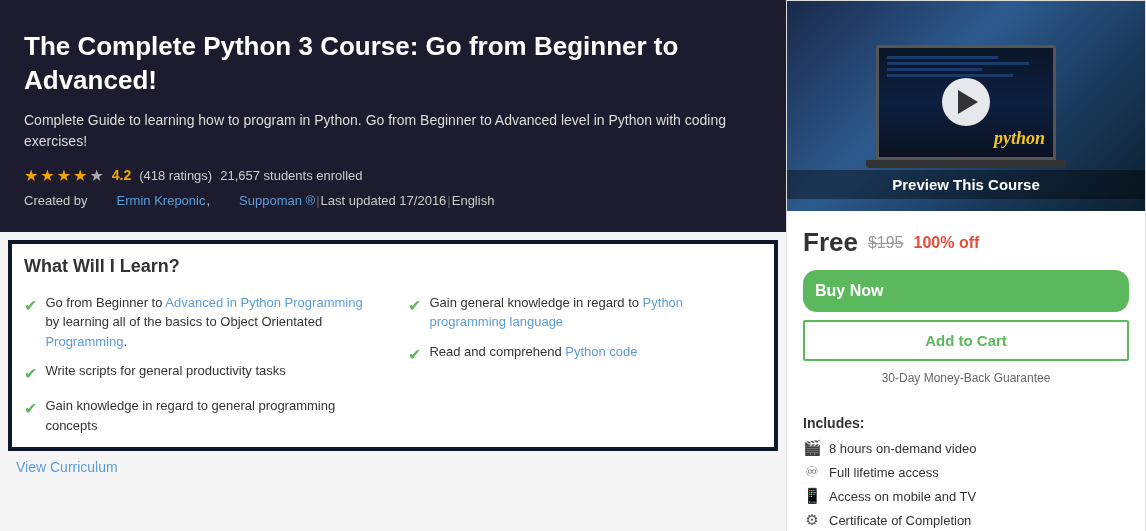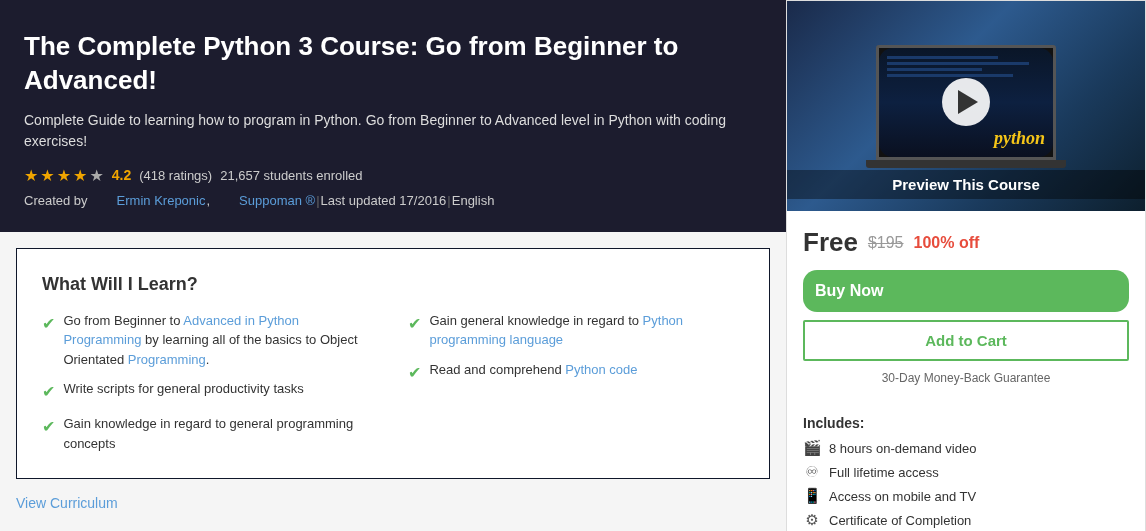--- a/index.html
+++ b/index.html
@@ -18,21 +18,21 @@
     .stars { display: flex; gap: 2px; }
     .star { color: #f0a500; font-size: 16px; }
     .rating-num { color: #f0a500; font-weight: bold; font-size: 14px; }
     .rating-count { color: #ccc; font-size: 13px; }
     .enrolled { color: #ccc; font-size: 13px; }
     .hero-meta { display: flex; align-items: center; gap: 1px; font-size: 13px; color: #ccc; }
     .hero-meta a { color: #5b9dd9; text-decoration: none; padding-left: 28px; }
     .hero-meta-divider { color: #666; }
 
     
-    .learn-section { background: #fff; border: 1px solid #0f172a; margin: 16px; padding: 25px; }
+    .learn-section { background: #fff; border: 4px solid #0f172a; margin: 8px; padding: 12px; }
     .learn-title { font-size: 18px; font-weight: bold; margin-bottom: 16px; color: #333; }
     .learn-grid { display: grid; grid-template-columns: 1fr 1fr; gap: 10px 30px; }
     .learn-item { display: flex; align-items: flex-start; gap: 8px; font-size: 13px; line-height: 1.5; }
     .check-icon { color: #5cb85c; font-size: 16px; margin-top: 1px; flex-shrink: 0; }
     .learn-item-text { color: #333; }
     .learn-item-text a { color: #5b9dd9; text-decoration: none; }
 
     .view-curriculum { color: #5b9dd9; font-size: 14px; text-decoration: none; display: inline-block; margin: 0 16px 16px 16px; cursor: pointer; }
 
     
@@ -136,21 +136,21 @@
     <a href="#" class="view-curriculum">View Curriculum</a>
   </div>
 
   <div class="sidebar">
 
     <div class="video-preview">
 
       <div style="position:relative; width:200px; height:140px; display:flex; flex-direction:column; align-items:center; justify-content:center;">
         <div style="width:180px; height:115px; background:#111; border:3px solid #555; border-radius:3px 3px 0 0; display:flex; align-items:center; justify-content:center; position:relative; overflow:hidden;">
 
-          <div style="position:absolute; top:0; left:0; right:0; height:100%; background: linear-gradient(180deg, #0a1628 0%, #0d2040 50%, #0a1020 100%); display:flex; align-items:center; justify-content:center;border-radius:14px;">
+          <div style="position:absolute; top:0; left:0; right:0; height:100%; background: linear-gradient(180deg, #0a1628 0%, #0d2040 50%, #0a1020 100%); display:flex; align-items:center; justify-content:center;">
 
             <div style="position:absolute; top:8px; left:8px; right:8px;">
               <div style="height:3px; background:#1a3a6a; margin-bottom:3px; width:70%;"></div>
               <div style="height:3px; background:#1a3a6a; margin-bottom:3px; width:90%;"></div>
               <div style="height:3px; background:#1a3a6a; margin-bottom:3px; width:60%;"></div>
               <div style="height:3px; background:#1a3a6a; margin-bottom:3px; width:80%;"></div>
             </div>
 
             <div style="position:absolute; bottom:8px; right:8px; font-size:18px; font-weight:bold; color:#f5c518; font-style:italic; font-family:Georgia,serif;">python</div>
 

